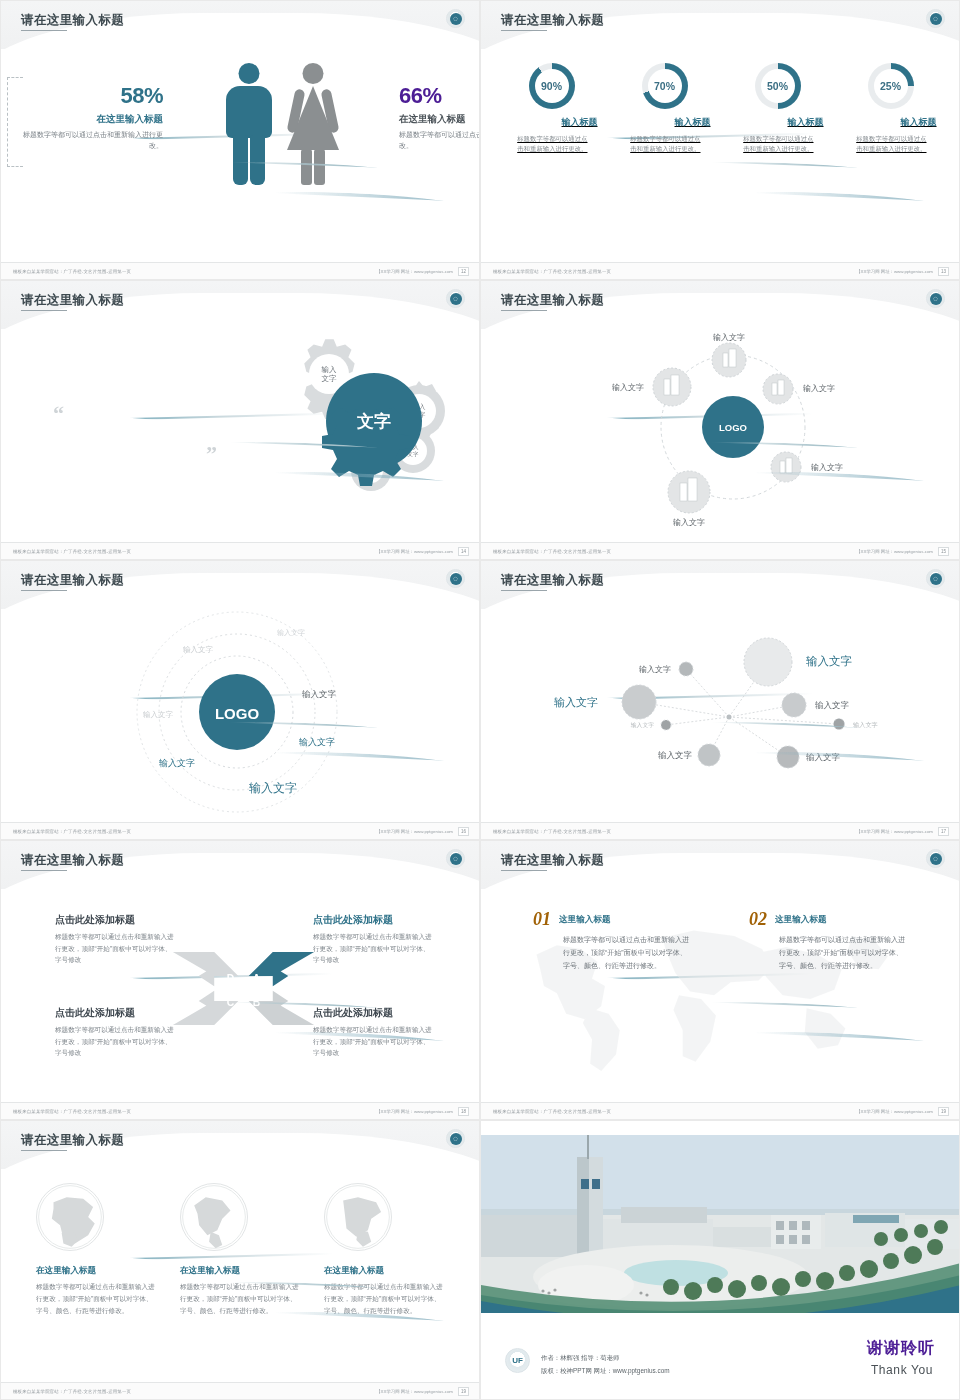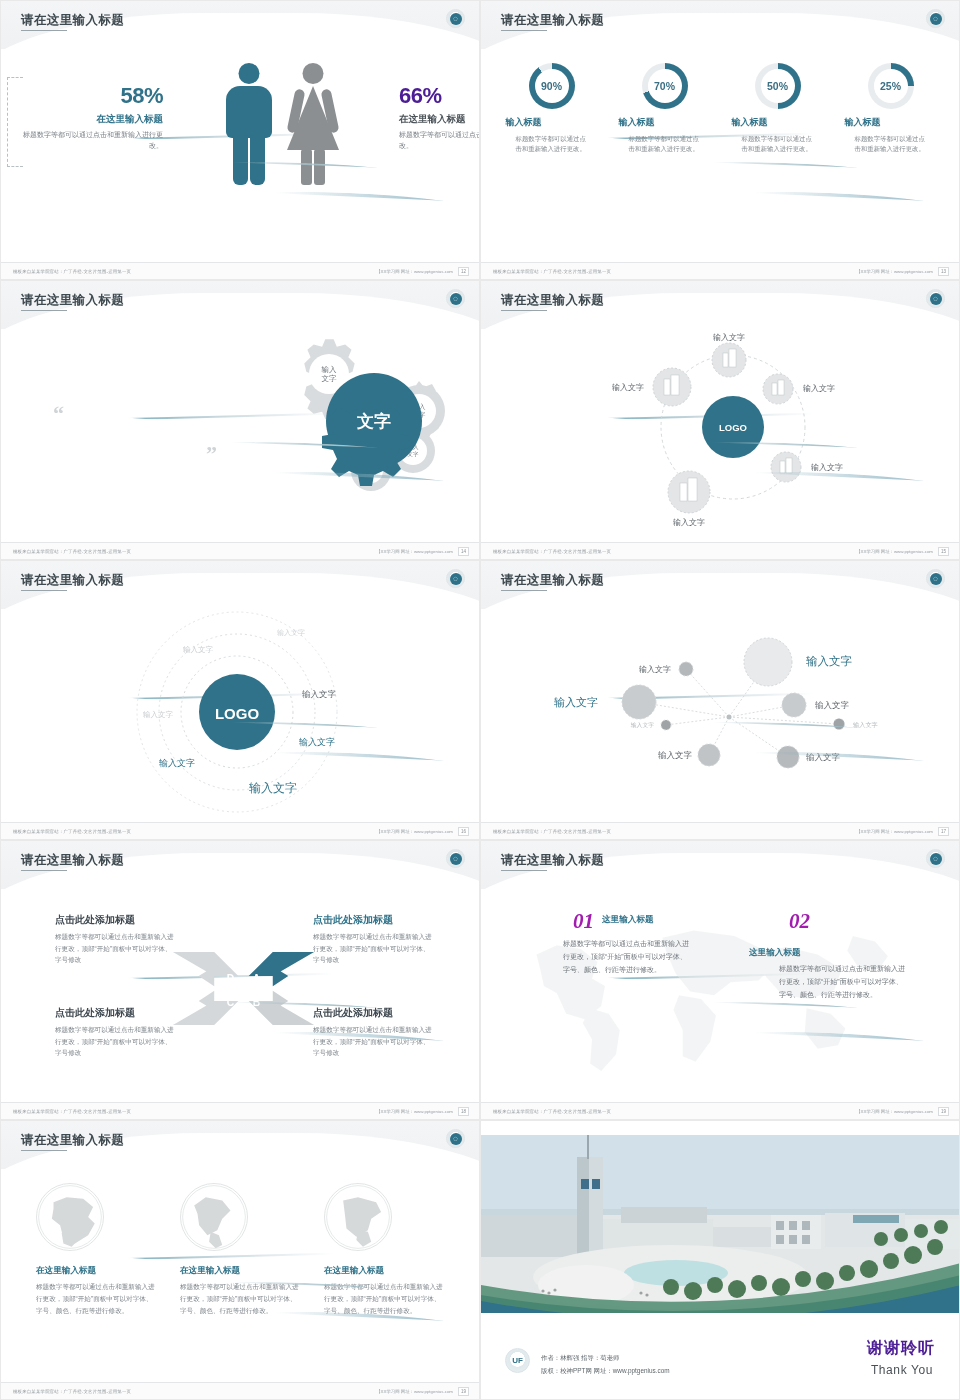--- a/index.html
+++ b/index.html
@@ -113,39 +113,39 @@
   .s1-side.right { right:22px; text-align:left; }
   .s1-pct { font-size:22px; font-weight:700; letter-spacing:-.5px; }
   .s1-h { font-size:9.5px; font-weight:700; margin-top:4px; }
   .s1-p { font-size:7px; color:#7a8187; line-height:1.55; margin-top:4px; }
   .dashbox { position:absolute; top:18px; width:16px; height:90px; }
   .dashbox.l { left:6px; border-left:1px dashed #b9c0c4; border-top:1px dashed #b9c0c4; border-bottom:1px dashed #b9c0c4; }
   .dashbox.r { right:6px; border-right:1px dashed #b9c0c4; border-top:1px dashed #b9c0c4; border-bottom:1px dashed #b9c0c4; }
 
   
   .s2-row { position:absolute; left:0; top:62px; width:480px; display:flex; justify-content:space-around; padding:0 14px; }
-  .donut-col { width:92px; text-align:left; }
+  .donut-col { width:92px; text-align:right;text-decoration:underline; }
   .donut { width:46px; height:46px; border-radius:50%; margin:0 auto; position:relative; }
   .donut .hole { position:absolute; left:6px; top:6px; width:34px; height:34px; border-radius:50%; background:#fff;
                  display:flex; align-items:center; justify-content:center; font-size:10.5px; font-weight:700; color:#3b6f84; }
   .d-title { font-size:9px; font-weight:700; color:#2f7289; margin-top:7px; }
   .d-desc { font-size:6.4px; color:#7f868b; line-height:1.6; margin-top:5px; padding:0 10px; }
 
   
   .quote-l { position:absolute; left:52px; top:120px; font-size:22px; color:#cfd4d7; font-weight:700; font-family:"Liberation Serif", serif; }
   .quote-r { position:absolute; left:205px; top:160px; font-size:22px; color:#cfd4d7; font-weight:700; font-family:"Liberation Serif", serif; }
   .s3-text { position:absolute; left:80px; top:122px; width:135px; font-size:8.4px; color:#4b5359; line-height:2.05; }
 
   
   .x-col { position:absolute; width:122px; }
   .x-h { font-size:10px; font-weight:700; margin-bottom:4px; }
   .x-p { font-size:6.6px; color:#7d848a; line-height:1.75; }
 
   
-  .num { font-size:21px; font-weight:700; color:#a21caf; font-style:italic; font-family:"Liberation Serif", serif;margin-left:40px; }
+  .num { font-size:18px; font-weight:700; color:#a16207; font-style:italic; font-family:"Liberation Serif", serif; }
   .s8-h { font-size:8.6px; font-weight:700; color:#2f7289; }
   .s8-p { font-size:7px; color:#6f767c; line-height:1.85; margin-top:4px; }
 
   
   .globe { width:68px; height:68px; border-radius:50%; border:1px solid #e2e5e6; margin:0 auto; position:relative; overflow:hidden; background:#fff; }
   .g-h { font-size:8.6px; font-weight:700; color:#2f7289; margin-top:10px; }
   .g-p { font-size:6.6px; color:#7d848a; line-height:1.8; margin-top:4px; }
 
   
   .photo { position:absolute; left:0; top:14px; width:480px; height:178px; overflow:hidden; }
@@ -560,21 +560,21 @@
       <div style="display:flex; gap:8px; align-items:flex-start;">
         <div class="num">01</div>
         <div style="padding-top:5px;">
           <div class="s8-h">这里输入标题</div>
         </div>
       </div>
       <div class="s8-p" style="margin-left:30px;">标题数字等都可以通过点击和重新输入进行更改，顶部“开始”面板中可以对字体、字号、颜色、行距等进行修改。</div>
     </div>
 
     <div style="position:absolute; left:268px; top:68px; width:160px;">
-      <div style="display:flex; gap:8px; align-items:flex-start;flex-direction:column;">
+      <div style="display:flex; gap:8px; align-items:flex-start;">
         <div class="num">02</div>
         <div style="padding-top:5px;">
           <div class="s8-h">这里输入标题</div>
         </div>
       </div>
       <div class="s8-p" style="margin-left:30px;">标题数字等都可以通过点击和重新输入进行更改，顶部“开始”面板中可以对字体、字号、颜色、行距等进行修改。</div>
     </div>
 
     <div class="swoosh-bot"></div>
     <div class="swoosh-bot2"></div>

